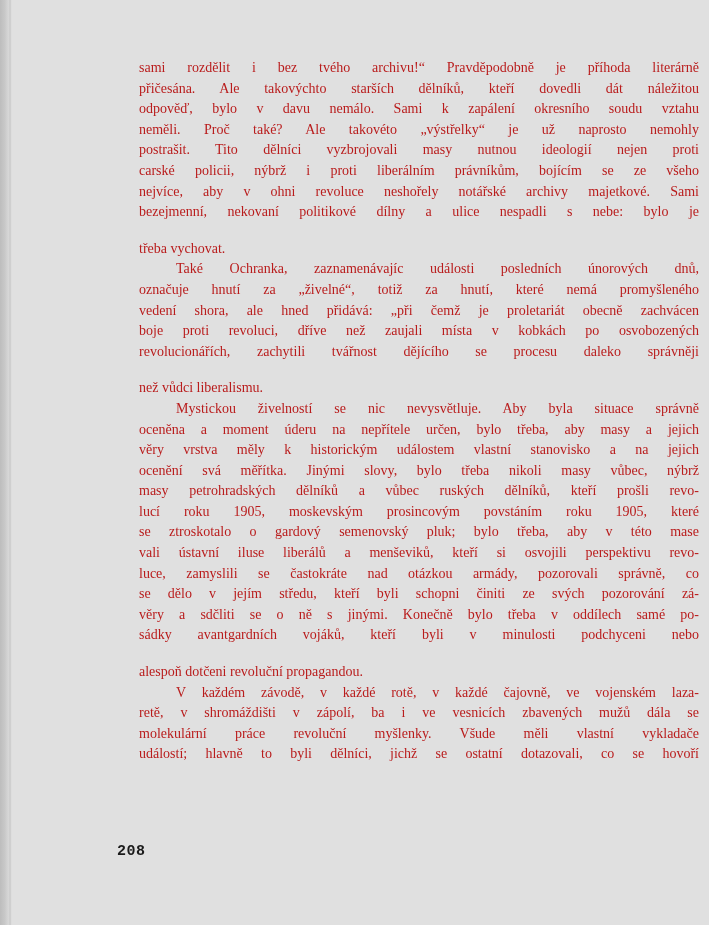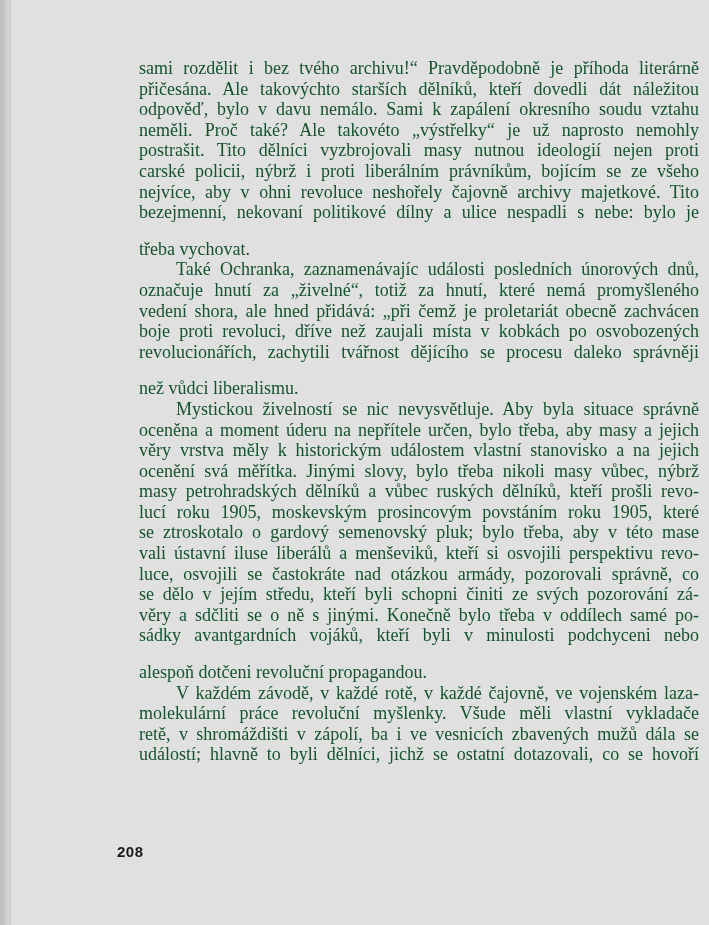--- a/index.html
+++ b/index.html
@@ -16,36 +16,36 @@
     .edge {
       position: absolute; left: 0; top: 0; width: 12px; height: 925px;
       background: linear-gradient(to right, #bdbdbd 0, #c9c9c9 5px, #d2d2d2 7px, #d8d8d8 9px, #dedede 12px);
     }
     .edge2 {
       position: absolute; left: 9px; top: 0; width: 2px; height: 925px;
       background: #cfcfcf;
     }
     .text-block {
       position: absolute; left: 139px; top: 58px; width: 560px;
-      color: #14532d;
-      font-size: 18px;
+      color: #b91c1c;
+      font-size: 14px;
       line-height: 20.6px;
     }
     .line {
       display: block;
       text-align: justify;
       text-align-last: justify;
       white-space: nowrap;
       height: 20.6px;
     }
     .line.last { text-align-last: left; margin-top: 16px; }
     .line.indent { padding-left: 37px; }
     .page-number {
       position: absolute; left: 117px; top: 843px;
-      font-family: Liberation Sans, sans-serif;
+      font-family: Liberation Mono, monospace;
       font-weight: bold;
       font-size: 15px;
       color: #1a1a1a;
       letter-spacing: 0.5px;
     }
   </style>
 </head>
 <body>
 
 <div class="page">
@@ -54,21 +54,21 @@
 
   <div class="text-block">
 
     <div>
       <span class="line">sami rozdělit i bez tvého archivu!“ Pravděpodobně je příhoda literárně</span>
       <span class="line">přičesána. Ale takovýchto starších dělníků, kteří dovedli dát náležitou</span>
       <span class="line">odpověď, bylo v davu nemálo. Sami k zapálení okresního soudu vztahu</span>
       <span class="line">neměli. Proč také? Ale takovéto „výstřelky“ je už naprosto nemohly</span>
       <span class="line">postrašit. Tito dělníci vyzbrojovali masy nutnou ideologií nejen proti</span>
       <span class="line">carské policii, nýbrž i proti liberálním právníkům, bojícím se ze všeho</span>
-      <span class="line">nejvíce, aby v ohni revoluce neshořely čajovně archivy majetkové. Tito</span>
+      <span class="line">nejvíce, aby v ohni revoluce neshořely notářské archivy majetkové. Sami</span>
       <span class="line">bezejmenní, nekovaní politikové dílny a ulice nespadli s nebe: bylo je</span>
       <span class="line last">třeba vychovat.</span>
     </div>
 
     <div>
       <span class="line indent">Také Ochranka, zaznamenávajíc události posledních únorových dnů,</span>
       <span class="line">označuje hnutí za „živelné“, totiž za hnutí, které nemá promyšleného</span>
       <span class="line">vedení shora, ale hned přidává: „při čemž je proletariát obecně zachvácen</span>
       <span class="line">boje proti revoluci, dříve než zaujali místa v kobkách po osvobozených</span>
       <span class="line">revolucionářích, zachytili tvářnost dějícího se procesu daleko správněji</span>
@@ -77,29 +77,29 @@
 
     <div>
       <span class="line indent">Mystickou živelností se nic nevysvětluje. Aby byla situace správně</span>
       <span class="line">oceněna a moment úderu na nepřítele určen, bylo třeba, aby masy a jejich</span>
       <span class="line">věry vrstva měly k historickým událostem vlastní stanovisko a na jejich</span>
       <span class="line">ocenění svá měřítka. Jinými slovy, bylo třeba nikoli masy vůbec, nýbrž</span>
       <span class="line">masy petrohradských dělníků a vůbec ruských dělníků, kteří prošli revo-</span>
       <span class="line">lucí roku 1905, moskevským prosincovým povstáním roku 1905, které</span>
       <span class="line">se ztroskotalo o gardový semenovský pluk; bylo třeba, aby v této mase</span>
       <span class="line">vali ústavní iluse liberálů a menševiků, kteří si osvojili perspektivu revo-</span>
-      <span class="line">luce, osvojili se častokráte nad otázkou armády, pozorovali správně, co</span>
+      <span class="line">luce, zamyslili se častokráte nad otázkou armády, pozorovali správně, co</span>
       <span class="line">se dělo v jejím středu, kteří byli schopni činiti ze svých pozorování zá-</span>
       <span class="line">věry a sdčliti se o ně s jinými. Konečně bylo třeba v oddílech samé po-</span>
       <span class="line">sádky avantgardních vojáků, kteří byli v minulosti podchyceni nebo</span>
       <span class="line last">alespoň dotčeni revoluční propagandou.</span>
     </div>
 
     <div>
       <span class="line indent">V každém závodě, v každé rotě, v každé čajovně, ve vojenském laza-</span>
+      <span class="line">retě, v shromáždišti v zápolí, ba i ve vesnicích zbavených mužů dála se</span>
       <span class="line">molekulární práce revoluční myšlenky. Všude měli vlastní vykladače</span>
-      <span class="line">retě, v shromáždišti v zápolí, ba i ve vesnicích zbavených mužů dála se</span>
       <span class="line">událostí; hlavně to byli dělníci, jichž se ostatní dotazovali, co se hovoří</span>
     </div>
   </div>
 
   <div class="page-number">208</div>
 </div>
 
 </body></html>

